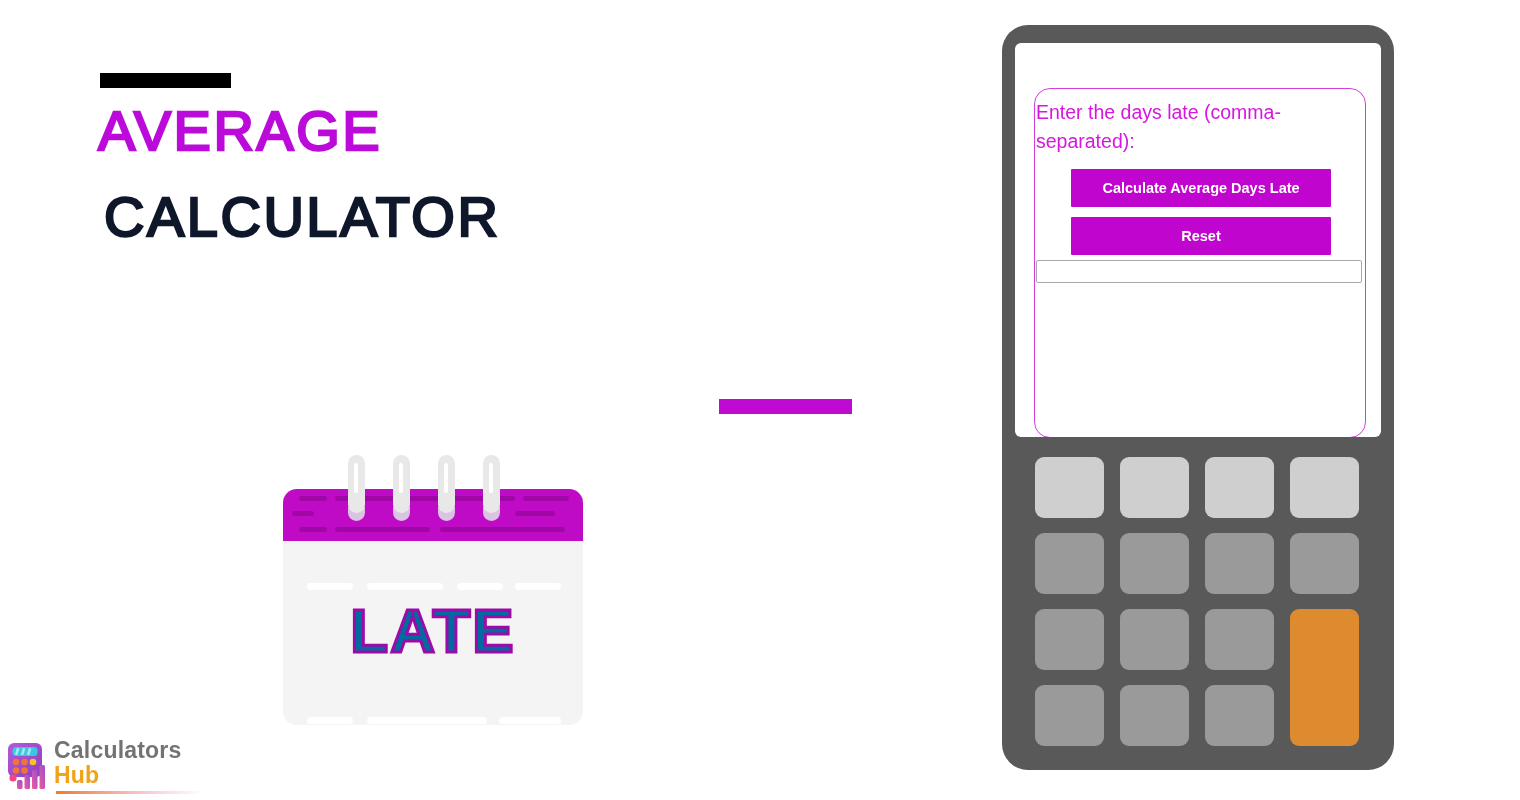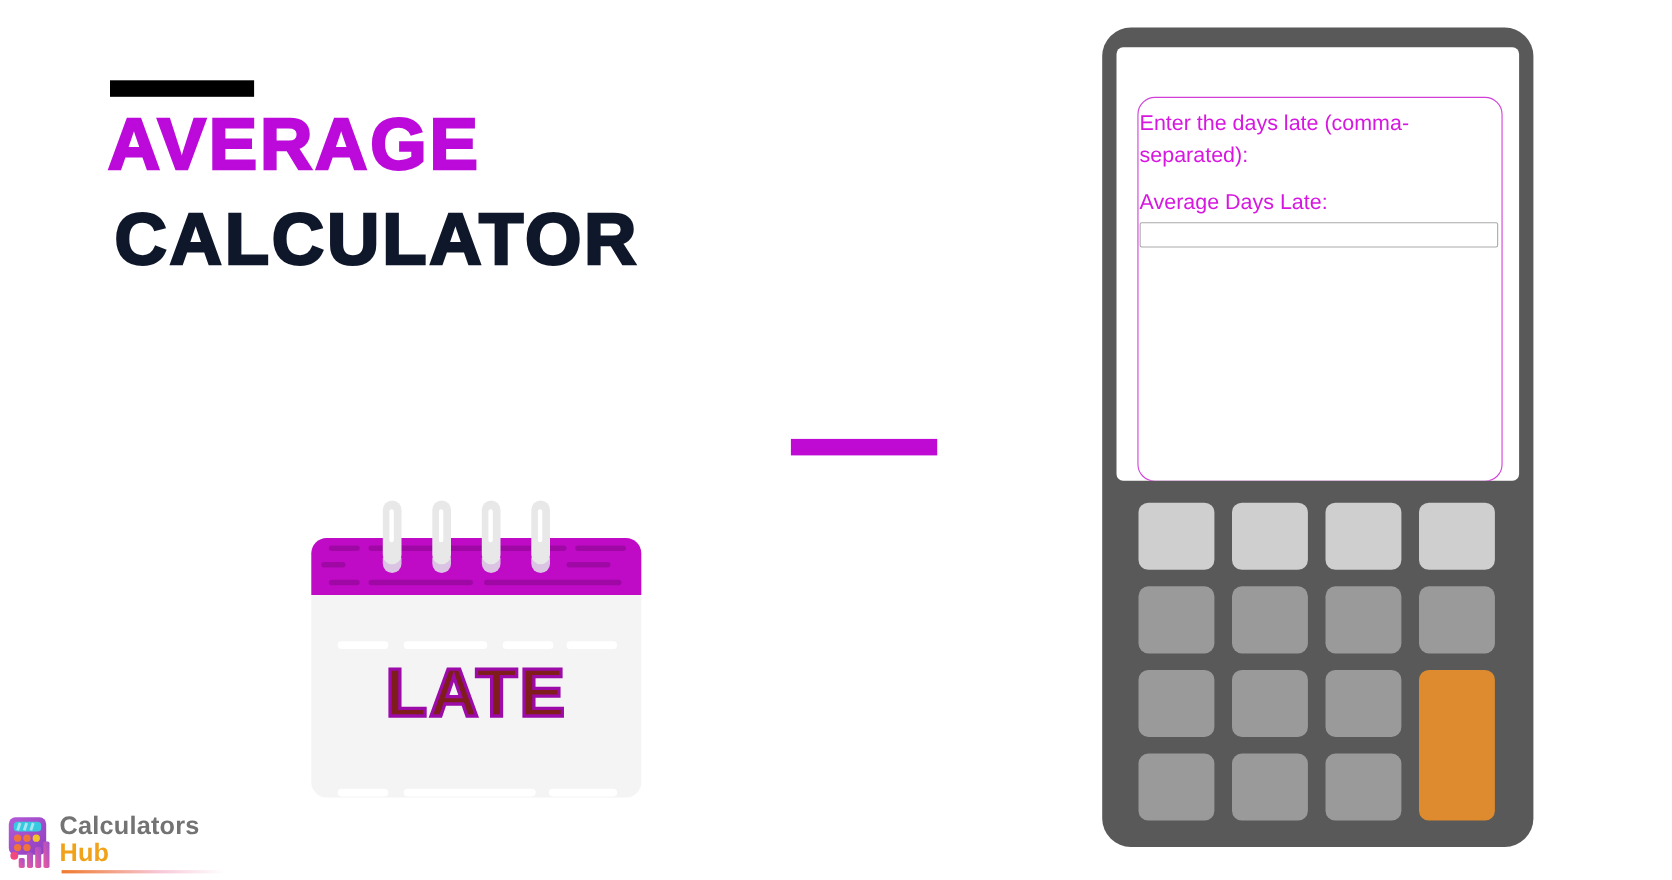--- a/index.html
+++ b/index.html
@@ -34,22 +34,22 @@
     background: #bf0ad4;
   }
 
   .title-block {
     position: absolute;
     left: 98px; top: 88px;
     width: 820px;
   }
   .title-line {
     font-family: "Liberation Sans", sans-serif;
-    font-weight: 700;
-    font-size: 66px;
+    font-weight: 400;
+    font-size: 56px;
     line-height: 86px;
     letter-spacing: 2.5px;
     text-transform: uppercase;
     white-space: nowrap;
     -webkit-text-stroke: 2.4px currentColor;
   }
   .title-line.l1 { color: #bb0ada; }
   .title-line.l2 { color: #bb0ada; }
   .title-line.l3 { color: #0f172a; padding-left: 6px; }
 
@@ -109,21 +109,21 @@
   }
   .cal-late {
     position: absolute;
     left: 0; top: 140px;
     width: 300px;
     text-align: center;
     font-family: "Liberation Sans", sans-serif;
     font-weight: 700;
     font-size: 62px;
     letter-spacing: 2px;
-    color: #7f1d1d;
+    color: #0369a1;
     -webkit-text-stroke: 3px #9c0aa8;
   }
 
   
   .logo {
     position: absolute;
     left: 4px; top: 738px;
     width: 200px; height: 58px;
   }
   .logo-mark {
@@ -354,22 +354,23 @@
 
   <div class="device">
 
     <div class="screen">
       <div class="screen-inner-border"></div>
 
       <div class="screen-pad">
         <div class="field-label">Enter the days late (comma-separated):</div>
 
 
-
-        <div class="result-label">Average Days Late:</div>
+        <button class="btn">Calculate Average Days Late</button>
+        <button class="btn reset">Reset</button>
+
 
         <input class="result-input" type="text" value="" readonly="" placeholder="" style="">
       </div>
     </div>
 
     <div class="keypad">
       <div class="key light"></div>
       <div class="key light"></div>
       <div class="key light"></div>
       <div class="key light"></div>

